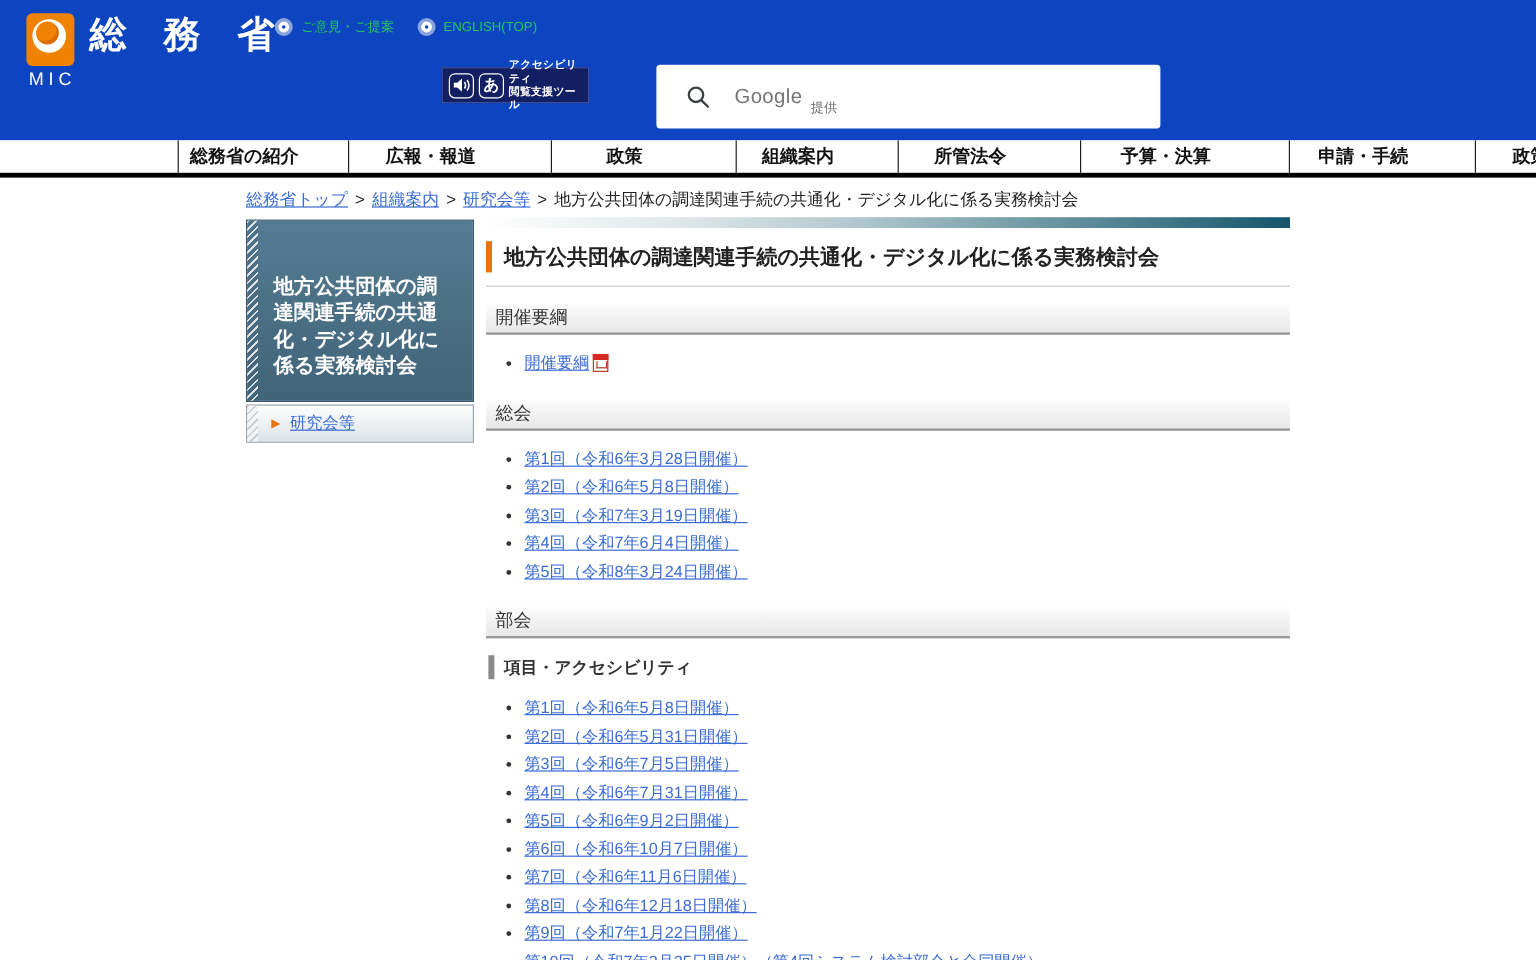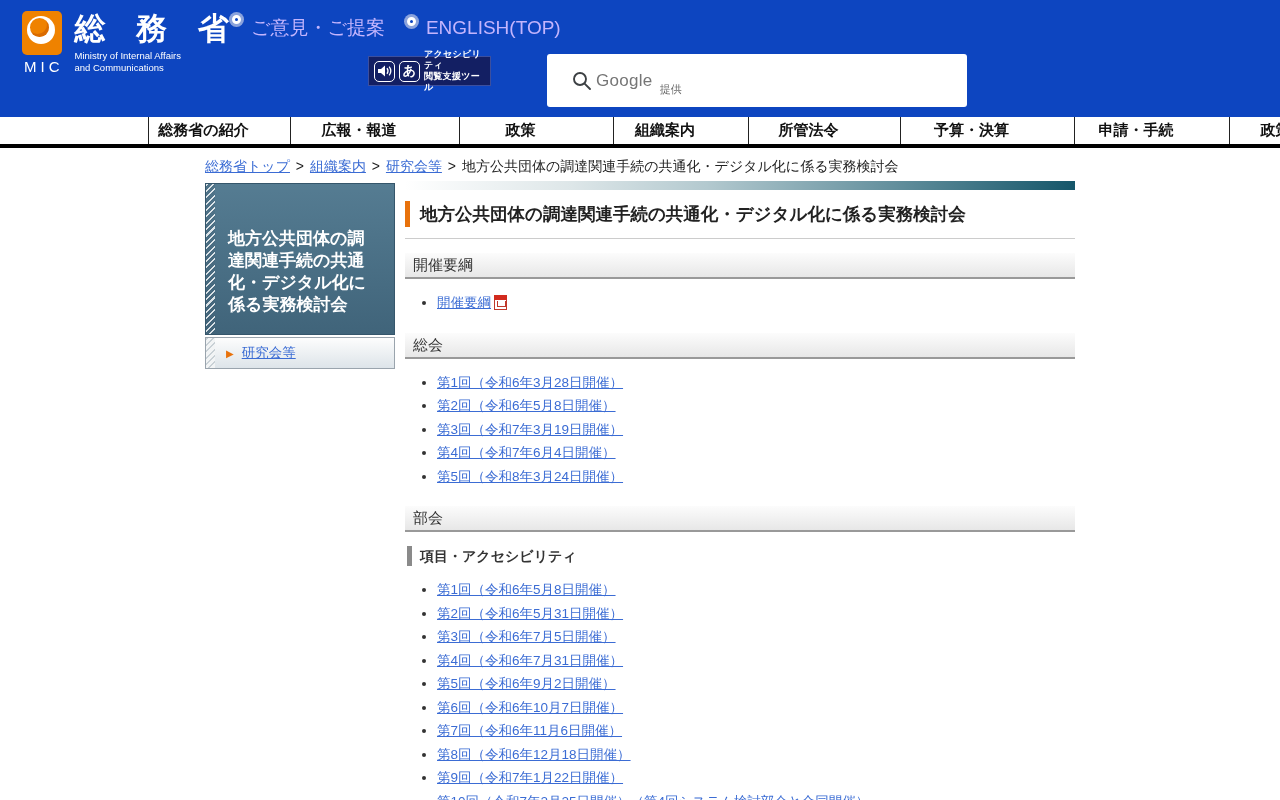--- a/index.html
+++ b/index.html
@@ -13,29 +13,29 @@
   .logo { position:absolute; left:20px; top:11px; display:flex; gap:11px; color:#fff; cursor:pointer; }
   .logo-mark-wrap { display:flex; flex-direction:column; align-items:center; }
   .logo-mark { width:40px; height:44px; background:#ef8200; border-radius:5px; position:relative; overflow:hidden; }
   .logo-mark::before { content:""; position:absolute; left:5px; top:5px; width:28px; height:28px; border-radius:50%; background:#fff; }
   .logo-mark::after { content:""; position:absolute; left:8px; top:7px; width:19px; height:19px; border-radius:50%; background:#ef8200; box-shadow:inset -2px -3px 0 rgba(200,90,0,.55); }
   .logo-mic { font-size:15px; letter-spacing:4px; margin-top:3px; padding-left:4px; }
   .logo-kanji { font-size:31px; font-weight:600; letter-spacing:11px; line-height:1.15; white-space:nowrap; }
   .logo-en { font-size:9.5px; line-height:1.35; white-space:pre-line; margin-top:3px; }
 
   .utility-row { position:absolute; left:232px; top:15px; display:flex; gap:22px; align-items:center; }
-  .utility-link { display:flex; color:#c4b5fd; font-size:19px; text-decoration:none; white-space:nowrap; cursor:pointer; }
+  .utility-link { display:flex; align-items:center; color:#22c55e; font-size:11px; text-decoration:none; white-space:nowrap; cursor:pointer; }
   .ring { flex:none; width:9px; height:9px; border-radius:50%; background:#0d45c0; border:3.5px solid #fff; box-shadow:0 0 0 3px #8ba3dc; margin-right:10px; }
 
   .a11y-badge { position:absolute; left:368px; top:56px; width:123px; height:30px; background:#131f63; border:1px solid #3c4f9e; display:flex; align-items:center; gap:4px; padding:0 5px; color:#fff; cursor:pointer; }
   .a11y-icon { flex:none; width:21px; height:21px; border:1.5px solid #fff; border-radius:5px; display:flex; align-items:center; justify-content:center; font-size:13px; font-weight:bold; background:#131f63; }
   .a11y-text { font-size:9px; font-weight:bold; line-height:1.2; white-space:pre-line; letter-spacing:.3px; }
 
   .search-box { position:absolute; left:547px; top:54px; width:420px; height:53px; background:#fff; border-radius:3px; display:flex; align-items:center; padding-left:24px; cursor:text; }
-  .search-provider { color:#757575; font-size:17px; margin-left:4px; letter-spacing:.3px; }
+  .search-provider { color:#757575; font-size:17px; margin-left:20px; letter-spacing:.3px; }
   .search-suffix { color:#6a6a6a; font-size:11px; margin-left:7px; margin-top:17px; }
 
   
   .main-nav { position:absolute; top:117px; left:0; width:1280px; height:31px; background:#fff; border-bottom:4px solid #000; }
   .main-nav ul { position:absolute; left:148px; top:0; height:27px; margin:0; padding:0; list-style:none; display:flex;gap:32px; }
   .main-nav li { display:flex; align-items:center; justify-content:center; border-left:1px solid #222; font-size:15px; font-weight:600; color:#111; cursor:pointer; }
   .main-nav li:last-child { border-right:1px solid #222; }
   .main-nav li:nth-child(1){width:110px} .main-nav li:nth-child(2){width:137px}
   .main-nav li:nth-child(3){width:122px} .main-nav li:nth-child(4){width:103px}
   .main-nav li:nth-child(5){width:120px} .main-nav li:nth-child(6){width:142px}
@@ -80,22 +80,20 @@
 <div class="page">
 
   <header class="site-header">
     <div class="logo">
       <div class="logo-mark-wrap">
         <div class="logo-mark"></div>
         <div class="logo-mic">MIC</div>
       </div>
       <div class="logo-text">
         <div class="logo-kanji">総 務 省</div>
-        <div class="logo-en">Ministry of Internal Affairs
-and Communications</div>
       </div>
     </div>
 
     <div class="utility-row">
         <a class="utility-link" href="#">
           <span class="ring"></span>
           <span>ご意見・ご提案</span>
         </a>
         <a class="utility-link" href="#">
           <span class="ring"></span>

